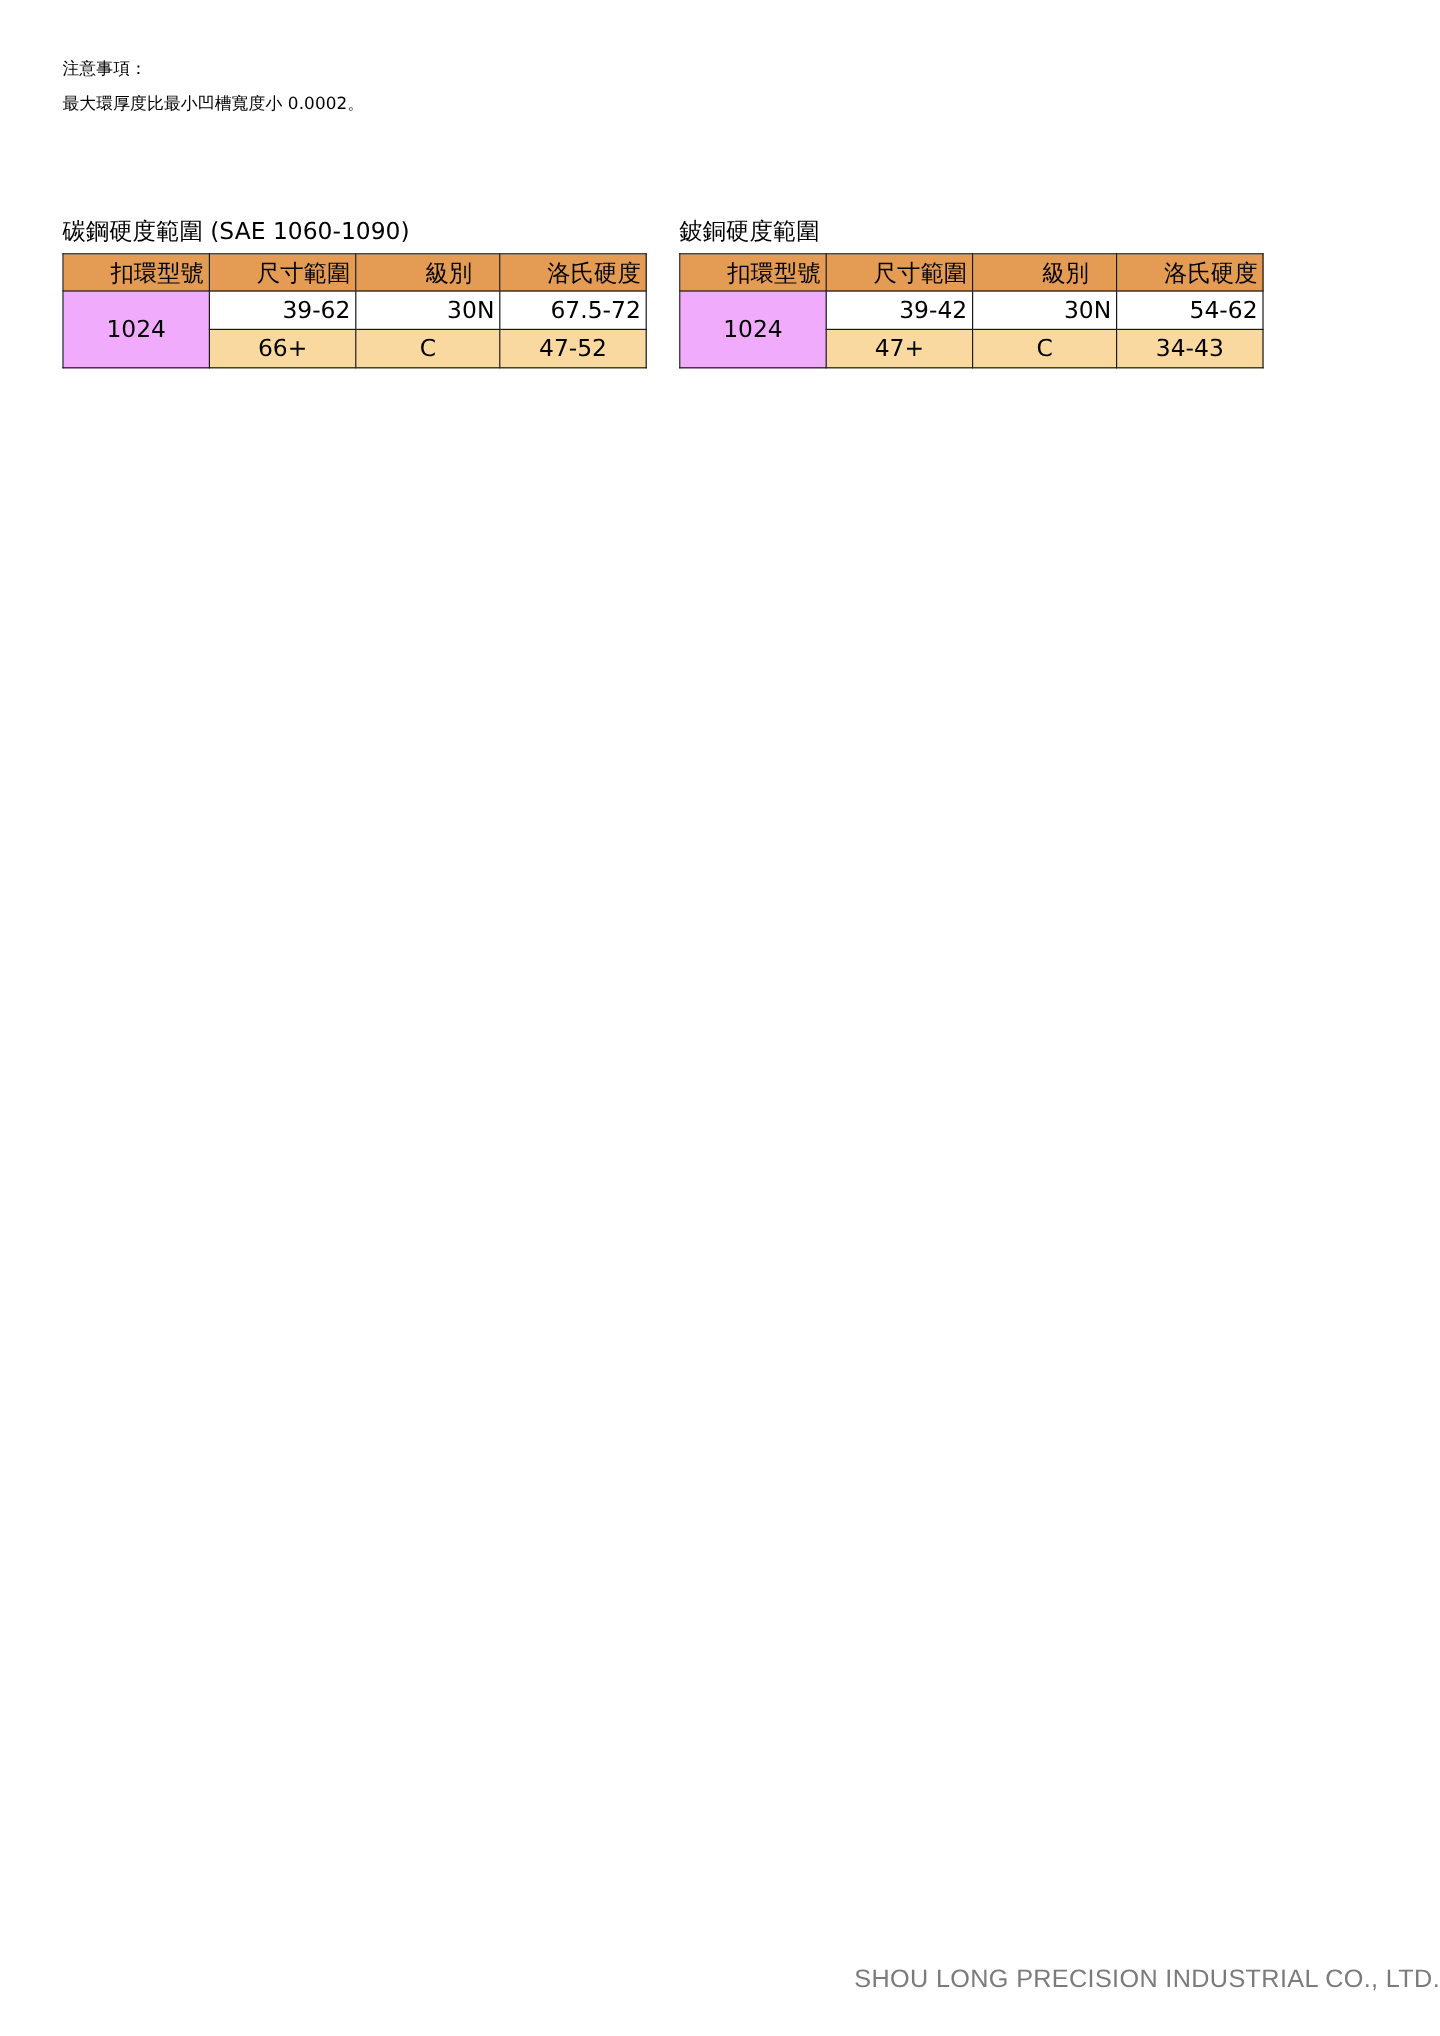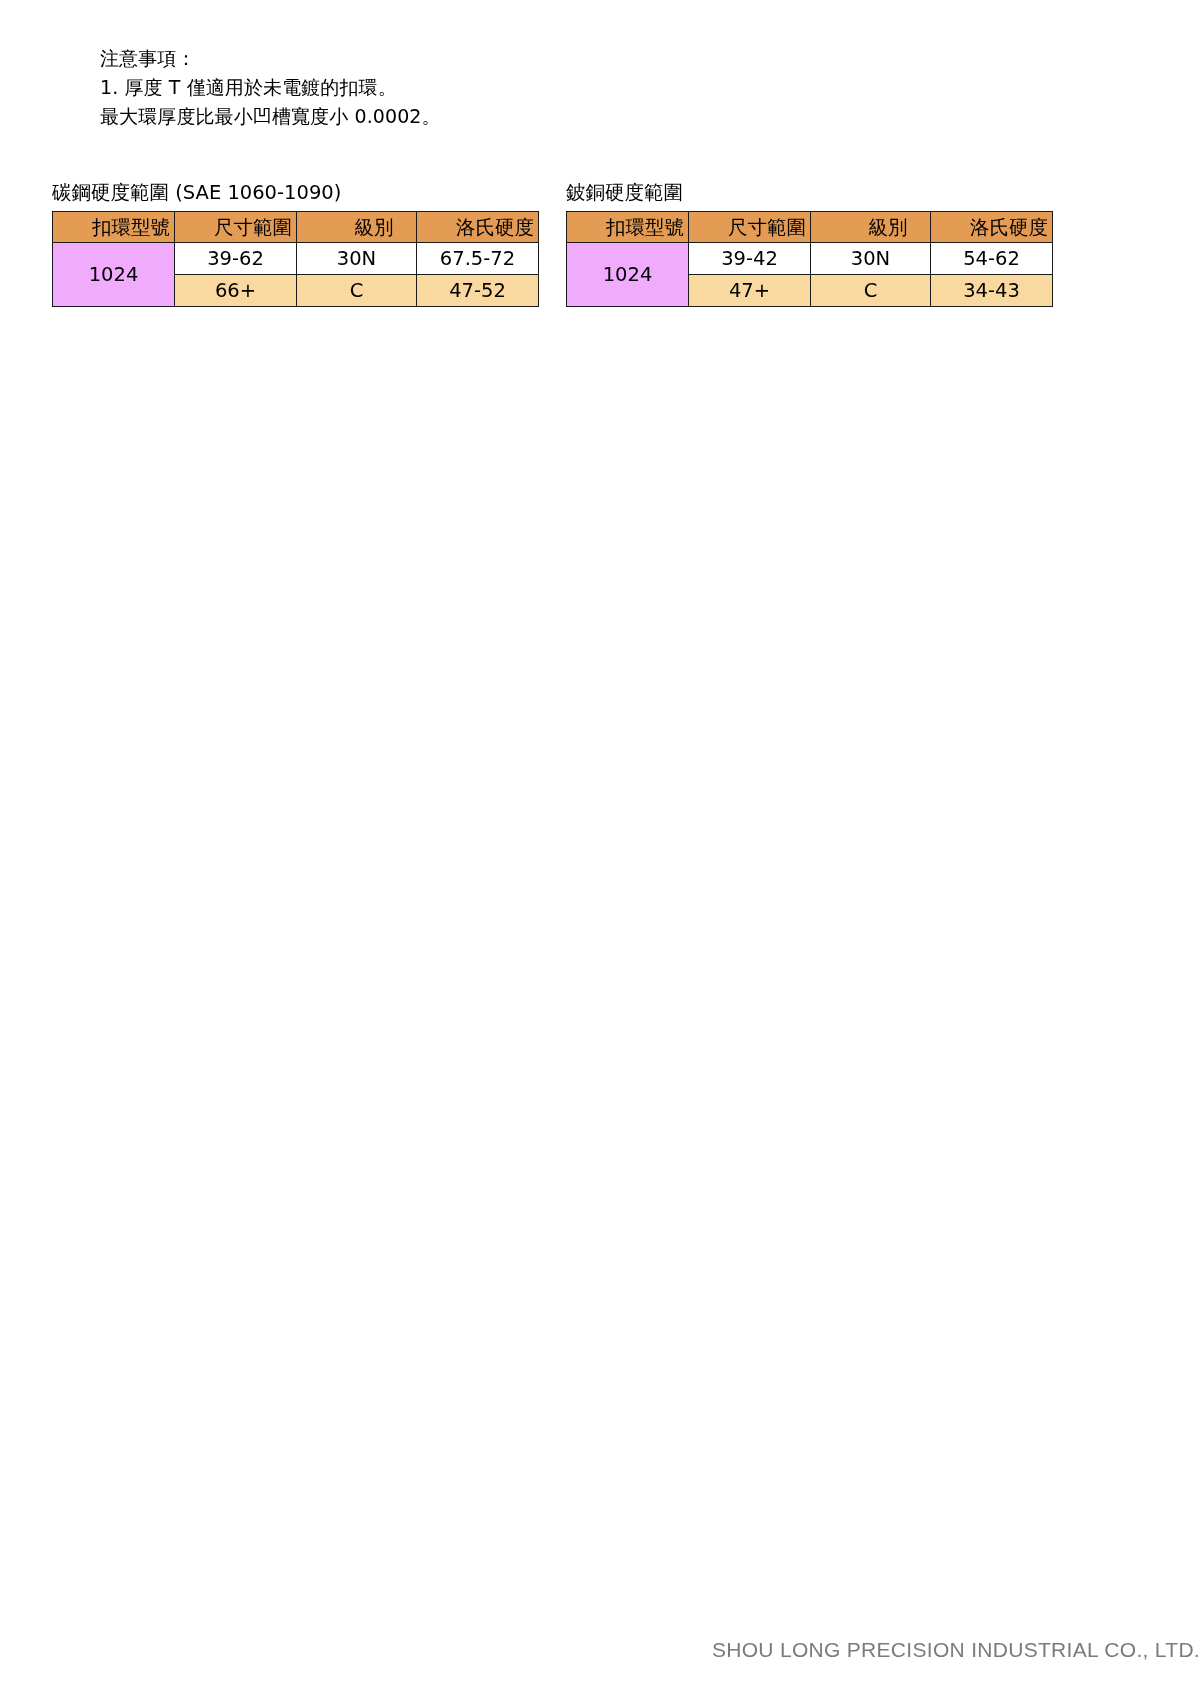--- a/index.html
+++ b/index.html
@@ -27,26 +27,25 @@
   }
 
   
   .notes {
     position: absolute;
     left: 52px;
     top: 44px;
     width: 700px;
   }
   .notes-line {
-    font-size: 19px;
+    font-size: 14px;
     line-height: 29px;
     white-space: pre;
     letter-spacing: 0.1px;
     color: #000000;
-    margin-left: 48px;
   }
 
   
   .tables-area {
     position: absolute;
     left: 0;
     top: 0;
     width: 1096px;
     height: 320px;
   }
@@ -83,20 +82,21 @@
     white-space: nowrap;
     color: #000000;
   }
   table.hardness thead th {
     background: #e49b54;
     height: 30px;
     padding-left: 39px;
   }
   table.hardness td.plain {
     background: #ffffff;
+    text-align: right;
   }
   table.hardness td.tint {
     background: #fad9a0;
   }
   table.hardness td.model {
     background: #f0abfc;
   }
 
   
   .col-model { width: 122px; }
@@ -119,21 +119,20 @@
     font-family: "Liberation Sans", sans-serif;
   }
 </style>
 </head>
 <body>
 
 <div class="page">
 
   <div class="notes">
     <div class="notes-line">注意事項：</div>
-    <div class="notes-line">1. 厚度 T 僅適用於未電鍍的扣環。</div>
     <div class="notes-line">最大環厚度比最小凹槽寬度小 0.0002。</div>
   </div>
 
   <div class="tables-area">
 
     <div class="table-block left">
       <div class="table-caption">碳鋼硬度範圍 (SAE 1060-1090)</div>
       <table class="hardness">
         <colgroup>
           <col class="col-model">

